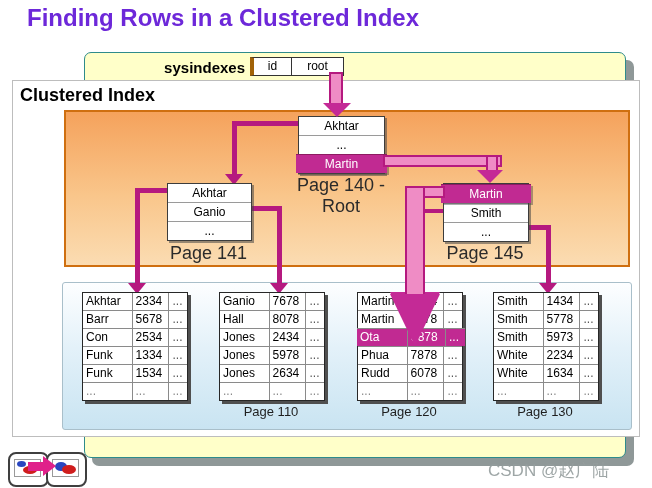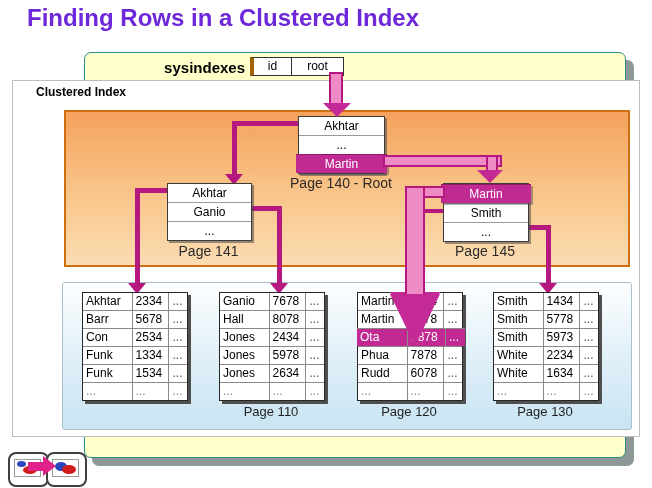--- a/index.html
+++ b/index.html
@@ -9,21 +9,21 @@
 
   
   #title{left:27px;top:4px;font-size:24px;font-weight:bold;color:#6d28d9;letter-spacing:0px;}
 
   
   #yellow{left:84px;top:52px;width:540px;height:404px;background:#ffffc9;
           border:1px solid #2e8b8b;border-radius:7px;box-shadow:8px 8px 0 #8f9898;}
 
   
   #panel{left:12px;top:80px;width:626px;height:355px;background:#fff;border:1px solid #bdbdbd;}
-  #ci-label{left:36px;top:85px;font-size:12px;font-weight:bold;color:#000;}
+  #ci-label{left:20px;top:85px;font-size:18px;font-weight:bold;color:#000;}
 
   
   #sys-label{left:150px;top:59px;width:95px;font-size:15px;font-weight:bold;color:#000;text-align:right;}
   #sys-table{left:250px;top:57px;height:19px;display:flex;}
   .sys-cell{background:#fff;border:1px solid #333;border-left:none;font-size:12px;
             line-height:17px;text-align:center;color:#000;}
   .sys-cell:first-child{border-left:4px solid #a16207;}
   #sys-c0{width:37px;} #sys-c1{width:78px;} #sys-c2{width:51px;}
 
   
@@ -36,21 +36,21 @@
 
   
   .inode{background:#fff;border:1px solid #3c3c3c;box-shadow:2px 2px 0 rgba(70,70,70,.55);z-index:5;}
   .irow{height:18px;line-height:18px;font-size:12px;text-align:center;color:#000;border-top:1px solid #9a9a9a;}
   .irow:first-child{border-top:none;}
   .irow.hl{background:#c12a92;color:#fff;position:relative;left:-3px;width:calc(100% + 6px);
            border-top:1px solid #8e1b61;box-shadow:2px 2px 0 rgba(70,70,70,.45);}
   #node-root{left:298px;top:116px;width:85px;}
   #node-141{left:167px;top:183px;width:83px;}
   #node-145{left:443px;top:183px;width:84px;}
-  .nlabel{font-size:14px;color:#2b2b2b;text-align:center;z-index:5;}
+  .nlabel{font-size:18px;color:#2b2b2b;text-align:center;z-index:5;}
 
   
   .ltable{width:104px;background:#fff;border:1px solid #272727;box-shadow:3px 3px 0 #4f4f4f;z-index:5;top:292px;}
   .lrow{display:flex;height:17px;border-top:1px solid #8a8a8a;}
   .lrow:first-child{border-top:none;}
   .lcell{font-size:12px;line-height:17px;color:#000;padding-left:3px;border-right:1px solid #8a8a8a;
          overflow:hidden;white-space:nowrap;}
   .lcell.c0{width:47px;} .lcell.c1{width:34px;} .lcell.c2{width:15px;border-right:none;color:#555;}
   .lrow.last .lcell{color:#8a8a8a;}
   .lrow.hl{background:#c12a92;position:relative;left:-1px;width:calc(100% + 4px);}
@@ -289,13 +289,14 @@
   </div>
   <div class="abs navbtn" style="left:46px;top:452px;">
     <div class="pic">
       <div class="blob-blue" style="left:2px;top:2px;width:12px;height:9px;"></div>
       <div class="blob-red" style="left:9px;top:5px;width:14px;height:9px;"></div>
     </div>
   </div>
   <div class="abs" style="left:28px;top:462px;width:15px;height:9px;background:#e0218a;z-index:8;"></div>
   <div class="abs" style="left:43px;top:456px;width:0;height:0;border-top:10px solid transparent;border-bottom:10px solid transparent;border-left:13px solid #e0218a;z-index:8;"></div>
 
+  <div class="abs" id="watermark">CSDN @赵广陆</div>
 </div>
 
 </body></html>

